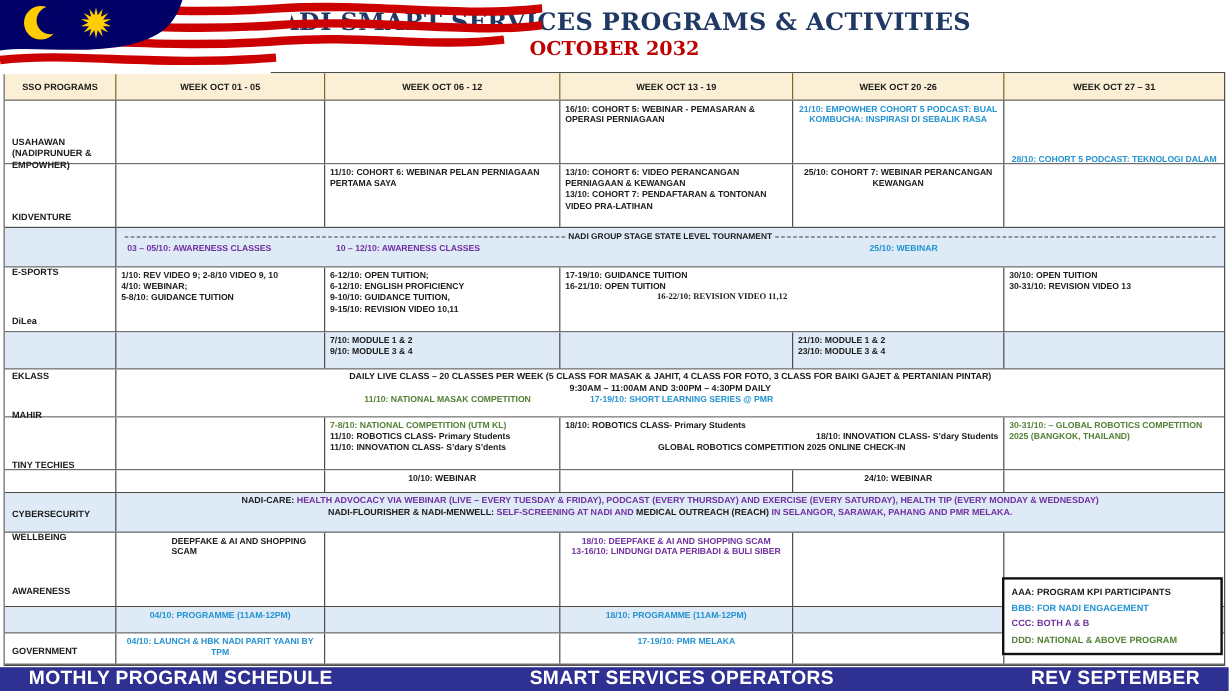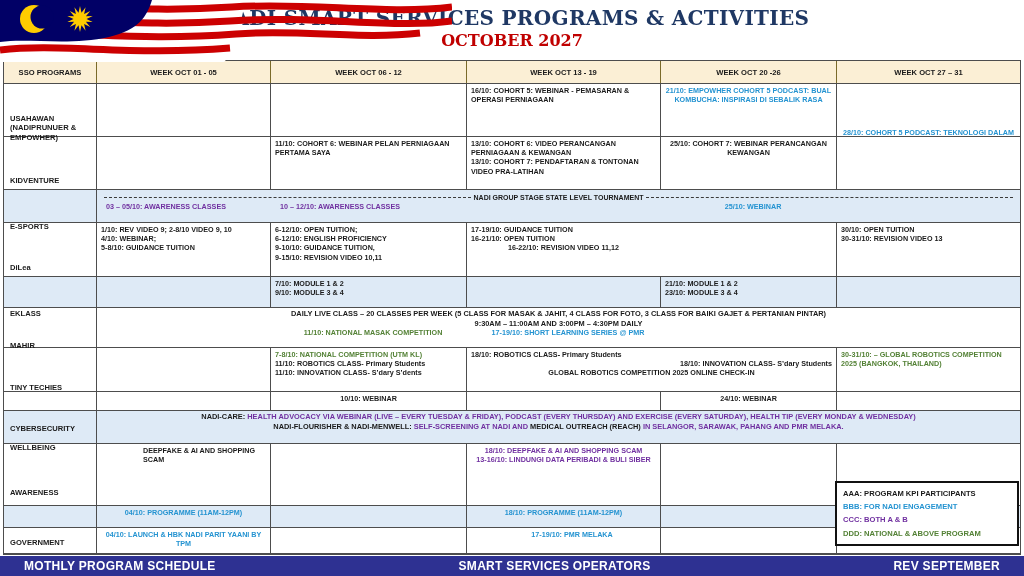--- a/index.html
+++ b/index.html
@@ -30,39 +30,39 @@
     font-size:7.4px;line-height:1.3;overflow:hidden;}
   .line{margin:0;}
   .dashline{display:flex;align-items:center;margin-top:2px;font-size:7px;color:#1a1a1a;}
   .dash{flex:1;height:0;border-top:1.3px dashed #3a3a3a;margin:0 3px;}
   .cgi{box-sizing:border-box;padding:0 5px;font-size:7.2px;line-height:1.3;}
   .t-b{color:#1a1a1a;} .t-u{color:#2493D1;} .t-p{color:#7030A0;} .t-g{color:#538135;}
   .legend{position:absolute;right:5px;bottom:30px;width:184px;box-sizing:border-box;
     background:#fff;border:2px solid #111;padding:4px 6px;font-size:7.6px;line-height:1.75;z-index:6;}
   .footer{position:absolute;left:0;bottom:0;width:1024px;height:20px;background:#2E3192;color:#fff;
     display:flex;align-items:center;justify-content:space-between;box-sizing:border-box;
-    padding:0 24px;font-size:12px;letter-spacing:.3px;}
+    padding:0 24px;font-size:16px;letter-spacing:.3px;}
 </style>
 </head>
 <body>
 
 <div class="titlebar">
   <svg class="flag" width="452" height="62" viewBox="0 0 452 62">
     <path d="M-2,-2 H248 C236,22 246,42 224,62 L-2,62 Z" fill="#ffffff"></path>
     <path d="M0,8 C60,1 130,14 232,7 C310,2 385,15 452,7" stroke="#CC0001" stroke-width="7" fill="none"></path>
     <path d="M0,22 C60,15 130,28 230,21 C315,15 395,29 452,21" stroke="#CC0001" stroke-width="7" fill="none"></path>
     <path d="M0,36 C60,29 130,42 236,34 C300,29 360,40 420,33" stroke="#CC0001" stroke-width="7" fill="none"></path>
     <path d="M0,50 C60,43 130,56 230,48" stroke="#CC0001" stroke-width="7" fill="none"></path>
     <path d="M0,0 H152 C147,16 139,30 109,37 C70,46 28,38 0,42 Z" fill="#010066"></path>
     <circle cx="34" cy="19" r="14" fill="#FFCC00"></circle>
     <circle cx="42" cy="17" r="11.5" fill="#010066"></circle>
     <polygon transform="translate(80,19)" fill="#FFCC00" points="0,-13 1.5,-6.3 5.6,-11.7 4.1,-5.1 10.2,-8.1 5.9,-2.8 12.7,-2.9 6.5,0 12.7,2.9 5.9,2.8 10.2,8.1 4.1,5.1 5.6,11.7 1.5,6.3 0,13 -1.5,6.3 -5.6,11.7 -4.1,5.1 -10.2,8.1 -5.9,2.8 -12.7,2.9 -6.5,0 -12.7,-2.9 -5.9,-2.8 -10.2,-8.1 -4.1,-5.1 -5.6,-11.7 -1.5,-6.3"></polygon>
   </svg>
   <div class="title">NADI SMART SERVICES PROGRAMS &amp; ACTIVITIES</div>
-  <div class="subtitle">OCTOBER 2027</div>
+  <div class="subtitle">OCTOBER 2032</div>
 </div>
 
 <div class="tbl">
   <div class="hdr-row">
       <div class="hdr-cell first" style="width: 92px;">SSO PROGRAMS</div>
       <div class="hdr-cell" style="width: 174px;">WEEK OCT 01 - 05</div>
       <div class="hdr-cell" style="width: 196px;">WEEK OCT 06 - 12</div>
       <div class="hdr-cell" style="width: 194px;">WEEK OCT 13 - 19</div>
       <div class="hdr-cell" style="width: 176px;">WEEK OCT 20 -26</div>
       <div class="hdr-cell" style="width: 184px;">WEEK OCT 27 – 31</div>
@@ -127,21 +127,21 @@
           </div>
           <div class="cell" style="grid-column: 2 / span 1;">
             <div class="line" style="text-align: left;"><span class="t-b">6-12/10: OPEN TUITION;</span></div>
             <div class="line" style="text-align: left;"><span class="t-b">6-12/10: ENGLISH PROFICIENCY</span></div>
             <div class="line" style="text-align: left;"><span class="t-b">9-10/10: GUIDANCE TUITION,</span></div>
             <div class="line" style="text-align: left;"><span class="t-b">9-15/10: REVISION VIDEO 10,11</span></div>
           </div>
           <div class="cell" style="grid-column: 3 / span 1;">
             <div class="line" style="text-align: left;"><span class="t-b">17-19/10: GUIDANCE TUITION</span></div>
             <div class="line" style="text-align: left;"><span class="t-b">16-21/10:  OPEN TUITION</span></div>
-            <div class="line" style="text-align: center;"><span class="t-b">16-22/10: REVISION VIDEO 11,12</span></div>
+            <div class="line" style="text-align: right; font-family: Liberation Serif, serif;"><span class="t-b">16-22/10: REVISION VIDEO 11,12</span></div>
           </div>
           <div class="cell" style="grid-column: 5 / span 1;">
             <div class="line" style="text-align: left;"><span class="t-b">30/10: OPEN TUITION</span></div>
             <div class="line" style="text-align: left;"><span class="t-b">30-31/10:  REVISION VIDEO 13</span></div>
           </div>
         </div>
       </div>
       <div class="row shade" style="height: 30px;">
         <div class="label-cell">EKLASS</div>
         <div class="content wkgrid">

